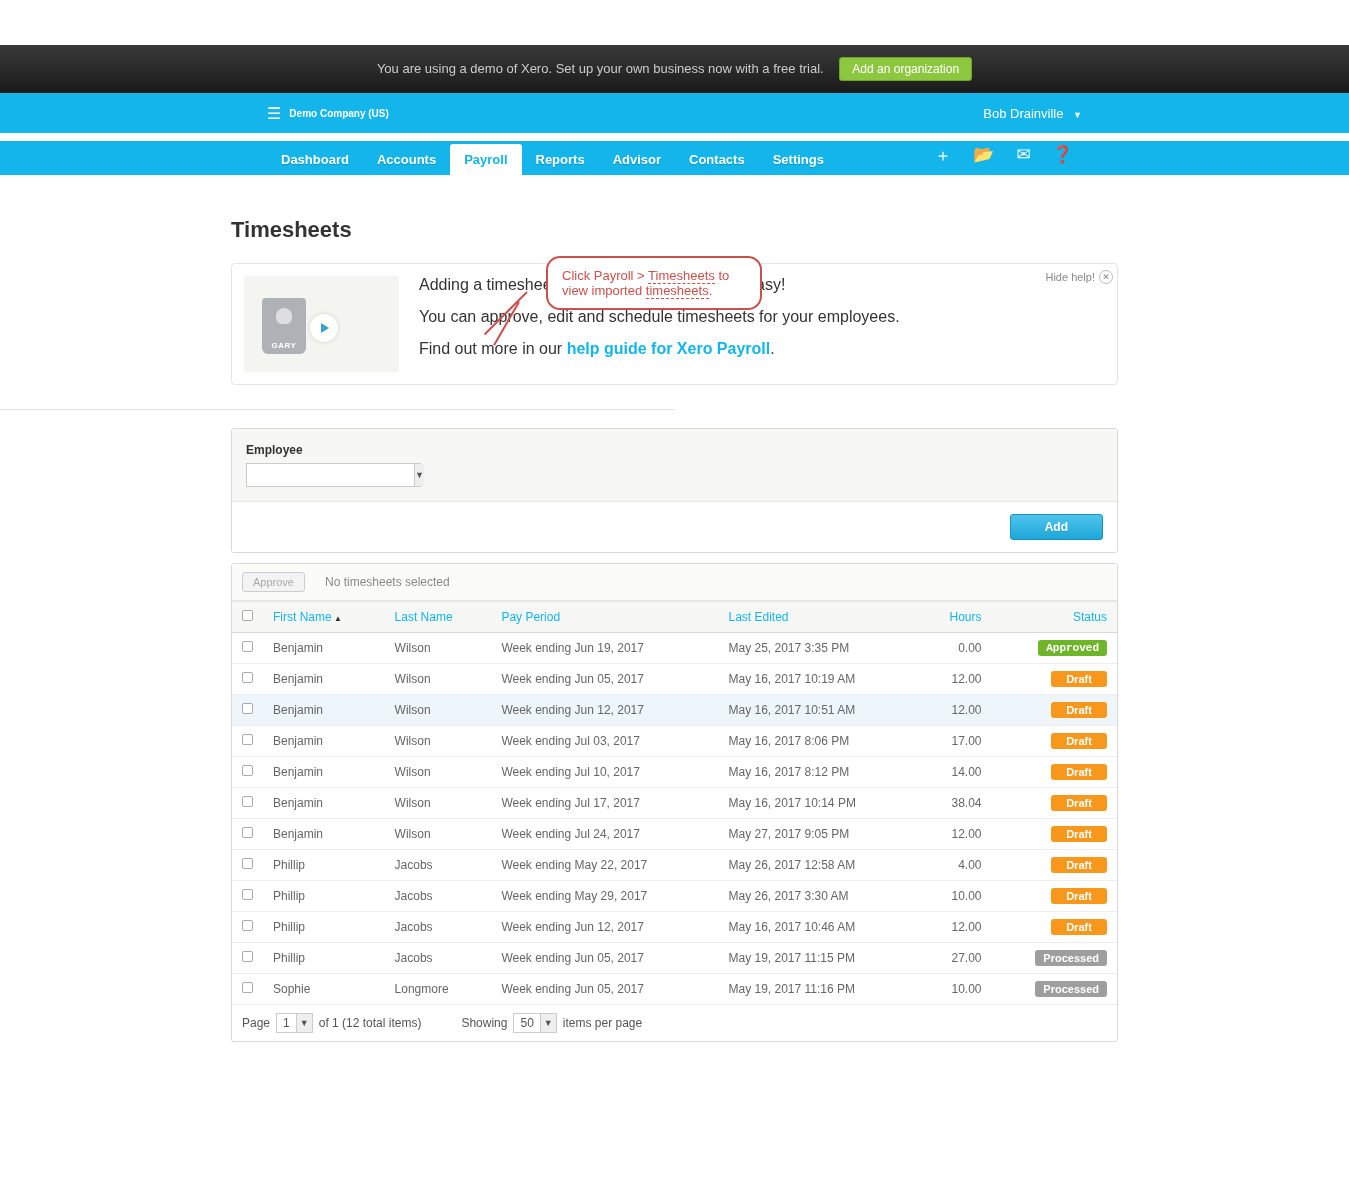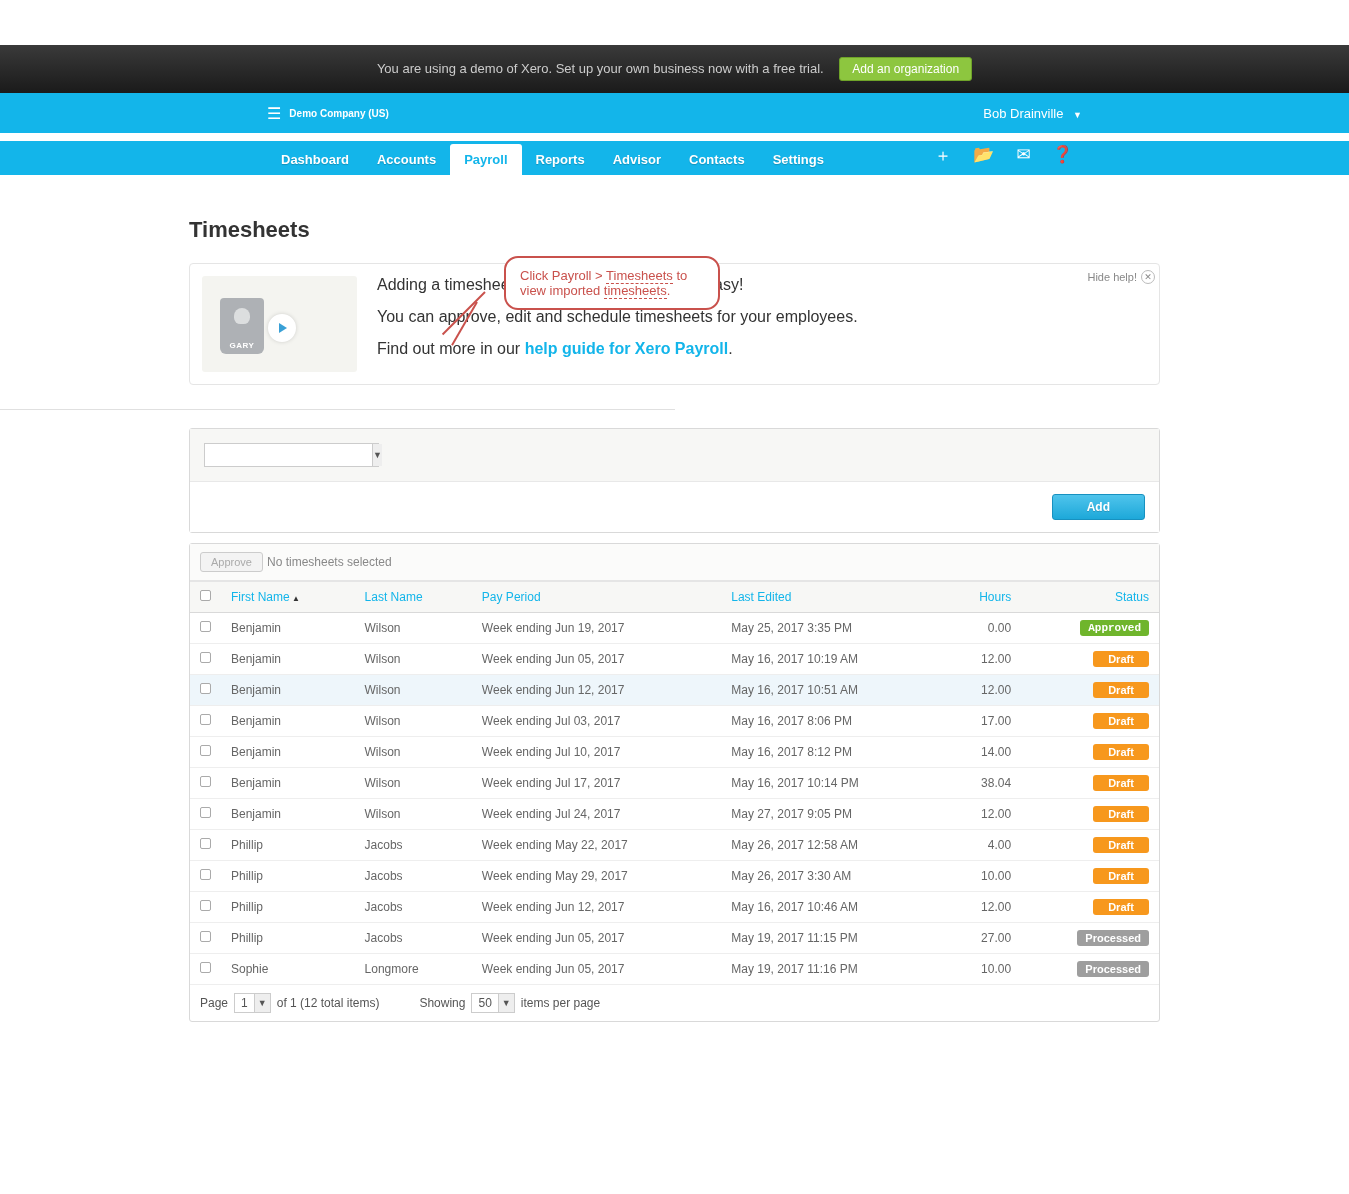--- a/index.html
+++ b/index.html
@@ -11,21 +11,21 @@
 .org-icon { margin-right: 8px; font-size: 16px; }
 .org-name { font-weight: bold; font-size: 10px; flex: 1; }
 .user-menu { font-size: 13px; cursor: pointer; }
 .user-menu .caret { font-size: 9px; margin-left: 6px; }
 .navbar { background: #13b5ea; }
 .navbar-inner { width: 815px; margin: 8px auto; display: flex; align-items: flex-end; height: 34px; }
 .nav-item { color: #fff; padding: 8px 14px; font-size: 13px; font-weight: bold; cursor: pointer; text-shadow: 0 1px 1px rgba(0,0,0,0.2); }
 .nav-item.active { background: #fff; color: #13b5ea; border-radius: 3px 3px 0 0; text-shadow: none; }
 .nav-icons { margin-left: auto; display: flex; gap: 22px; padding-right: 8px; padding-bottom: 8px; }
 .nav-icons span { color: #fff; font-size: 17px; cursor: pointer; }
-.page { width: 971px; margin: 0 auto; padding: 20px 0 40px; }
+.page { width: 887px; margin: 0 auto; padding: 20px 0 40px; }
 .page-title { font-size: 22px; font-weight: bold; margin: 14px 0 20px; }
 .help-panel { border: 1px solid #e5e5e5; border-radius: 4px; padding: 12px; display: flex; gap: 20px; position: relative; margin-bottom: 18px; background: #fff; }
 .help-illus { width: 155px; height: 96px; background: #f4f4f0; border-radius: 3px; position: relative; flex-shrink: 0; }
 .badge-shape { width: 44px; height: 56px; background: #aeb1b5; border-radius: 4px 4px 6px 6px; position: absolute; left: 18px; top: 22px; }
 .badge-shape::before { content: ""; position: absolute; top: 10px; left: 14px; width: 16px; height: 16px; background: #dcdedf; border-radius: 50% 50% 40% 40%; }
 .badge-label { position: absolute; bottom: 4px; left: 0; right: 0; text-align: center; font-size: 8px; font-weight: bold; color: #fff; letter-spacing: 0.5px; }
 .play-btn { position: absolute; left: 66px; top: 38px; width: 28px; height: 28px; border: 3px solid #fff; background: #fff; border-radius: 50%; display:flex; align-items:center; justify-content:center; box-shadow: 0 0 4px rgba(0,0,0,0.15);}
 .play-tri { width: 0; height: 0; border-left: 8px solid #39a0d6; border-top: 5px solid transparent; border-bottom: 5px solid transparent; margin-left: 2px;}
 .help-text p { font-size: 16px; margin-bottom: 14px; color: #333; }
 .help-text a { color: #13b5ea; font-weight: bold; text-decoration: none; }
@@ -39,21 +39,21 @@
 .card { border: 1px solid #d9d9d9; border-radius: 3px; background: #fff; margin-bottom: 10px; }
 .card-title { font-size: 16px; font-weight: bold; padding: 14px 14px 12px; border-bottom: 1px solid #e8e8e8;}
 .card-body { background: #f7f7f5; padding: 14px; border-bottom: 1px solid #e8e8e8;}
 .form-lbl { font-size: 12px; font-weight: bold; margin-bottom: 6px; display:block; color:#333;}
 .select-ish { display: inline-flex; border: 1px solid #ccc; background: #fff; height: 24px; width: 175px; }
 .select-ish input { border: none; flex:1; padding: 0 6px; font-size:12px; outline:none; }
 .select-caret { width: 20px; background: #eee; border-left:1px solid #ccc; display:flex; align-items:center; justify-content:center; font-size:9px; color:#555; cursor:pointer;}
 .card-foot { padding: 12px 14px; text-align: right; background:#fff;}
 .btn-add { background: linear-gradient(#4fc4ec, #1da8d9); color:#fff; border:1px solid #1791c0; padding: 5px 34px; border-radius:3px; font-weight:bold; font-size:12px; cursor:pointer; text-shadow:0 1px 0 rgba(0,0,0,0.15);}
 .list-card { border:1px solid #d9d9d9; border-radius:3px; background:#fff;}
-.list-bar { padding: 8px 10px; border-bottom: 1px solid #e5e5e5; display:flex; align-items:center; gap:4px; background:#fbfbfa;}
+.list-bar { padding: 8px 10px; border-bottom: 1px solid #e5e5e5; display:flex; align-items:center; gap:20px; background:#fbfbfa;}
 .btn-approve { background:#f3f3f3; border:1px solid #ccc; color:#aaa; padding:3px 10px; border-radius:3px; font-size:11px; cursor:default;}
 .sel-text { font-size:12px; color:#888;}
 table.t { width:100%; border-collapse:collapse; font-size:12px; }
 table.t th { text-align:left; padding:8px 10px; background:#f7f7f5; border-bottom:1px solid #d9d9d9; border-top:1px solid #e5e5e5; font-weight:normal; color:#13b5ea; cursor:pointer;}
 table.t th.chk { width:26px; }
 table.t th.right { text-align:right; color:#13b5ea;}
 table.t td { padding:7px 10px; border-bottom:1px solid #eee; color:#666;}
 table.t td.right { text-align:right; }
 table.t tbody tr.hl { background: #eef6fb; }
 .cb { width:11px; height:11px; border:1px solid #aaa; border-radius:2px; display:inline-block; background:#fff; cursor:pointer;}
@@ -134,20 +134,21 @@
       <span class="callout-text">
         <span>Click Payroll &gt; </span><span class="u">Timesheets</span><span> to view imported </span><span class="u">timesheets</span><span>.</span>
       </span>
     </div>
   </div>
 
   <hr class="sep">
 
   <div class="card">
     <div class="card-body">
+      <label class="form-lbl">Employee</label>
       <div class="select-ish">
         <input type="text" style="">
         <div class="select-caret">▼</div>
       </div>
     </div>
     <div class="card-foot">
       <button class="btn-add">Add</button>
     </div>
   </div>
 

